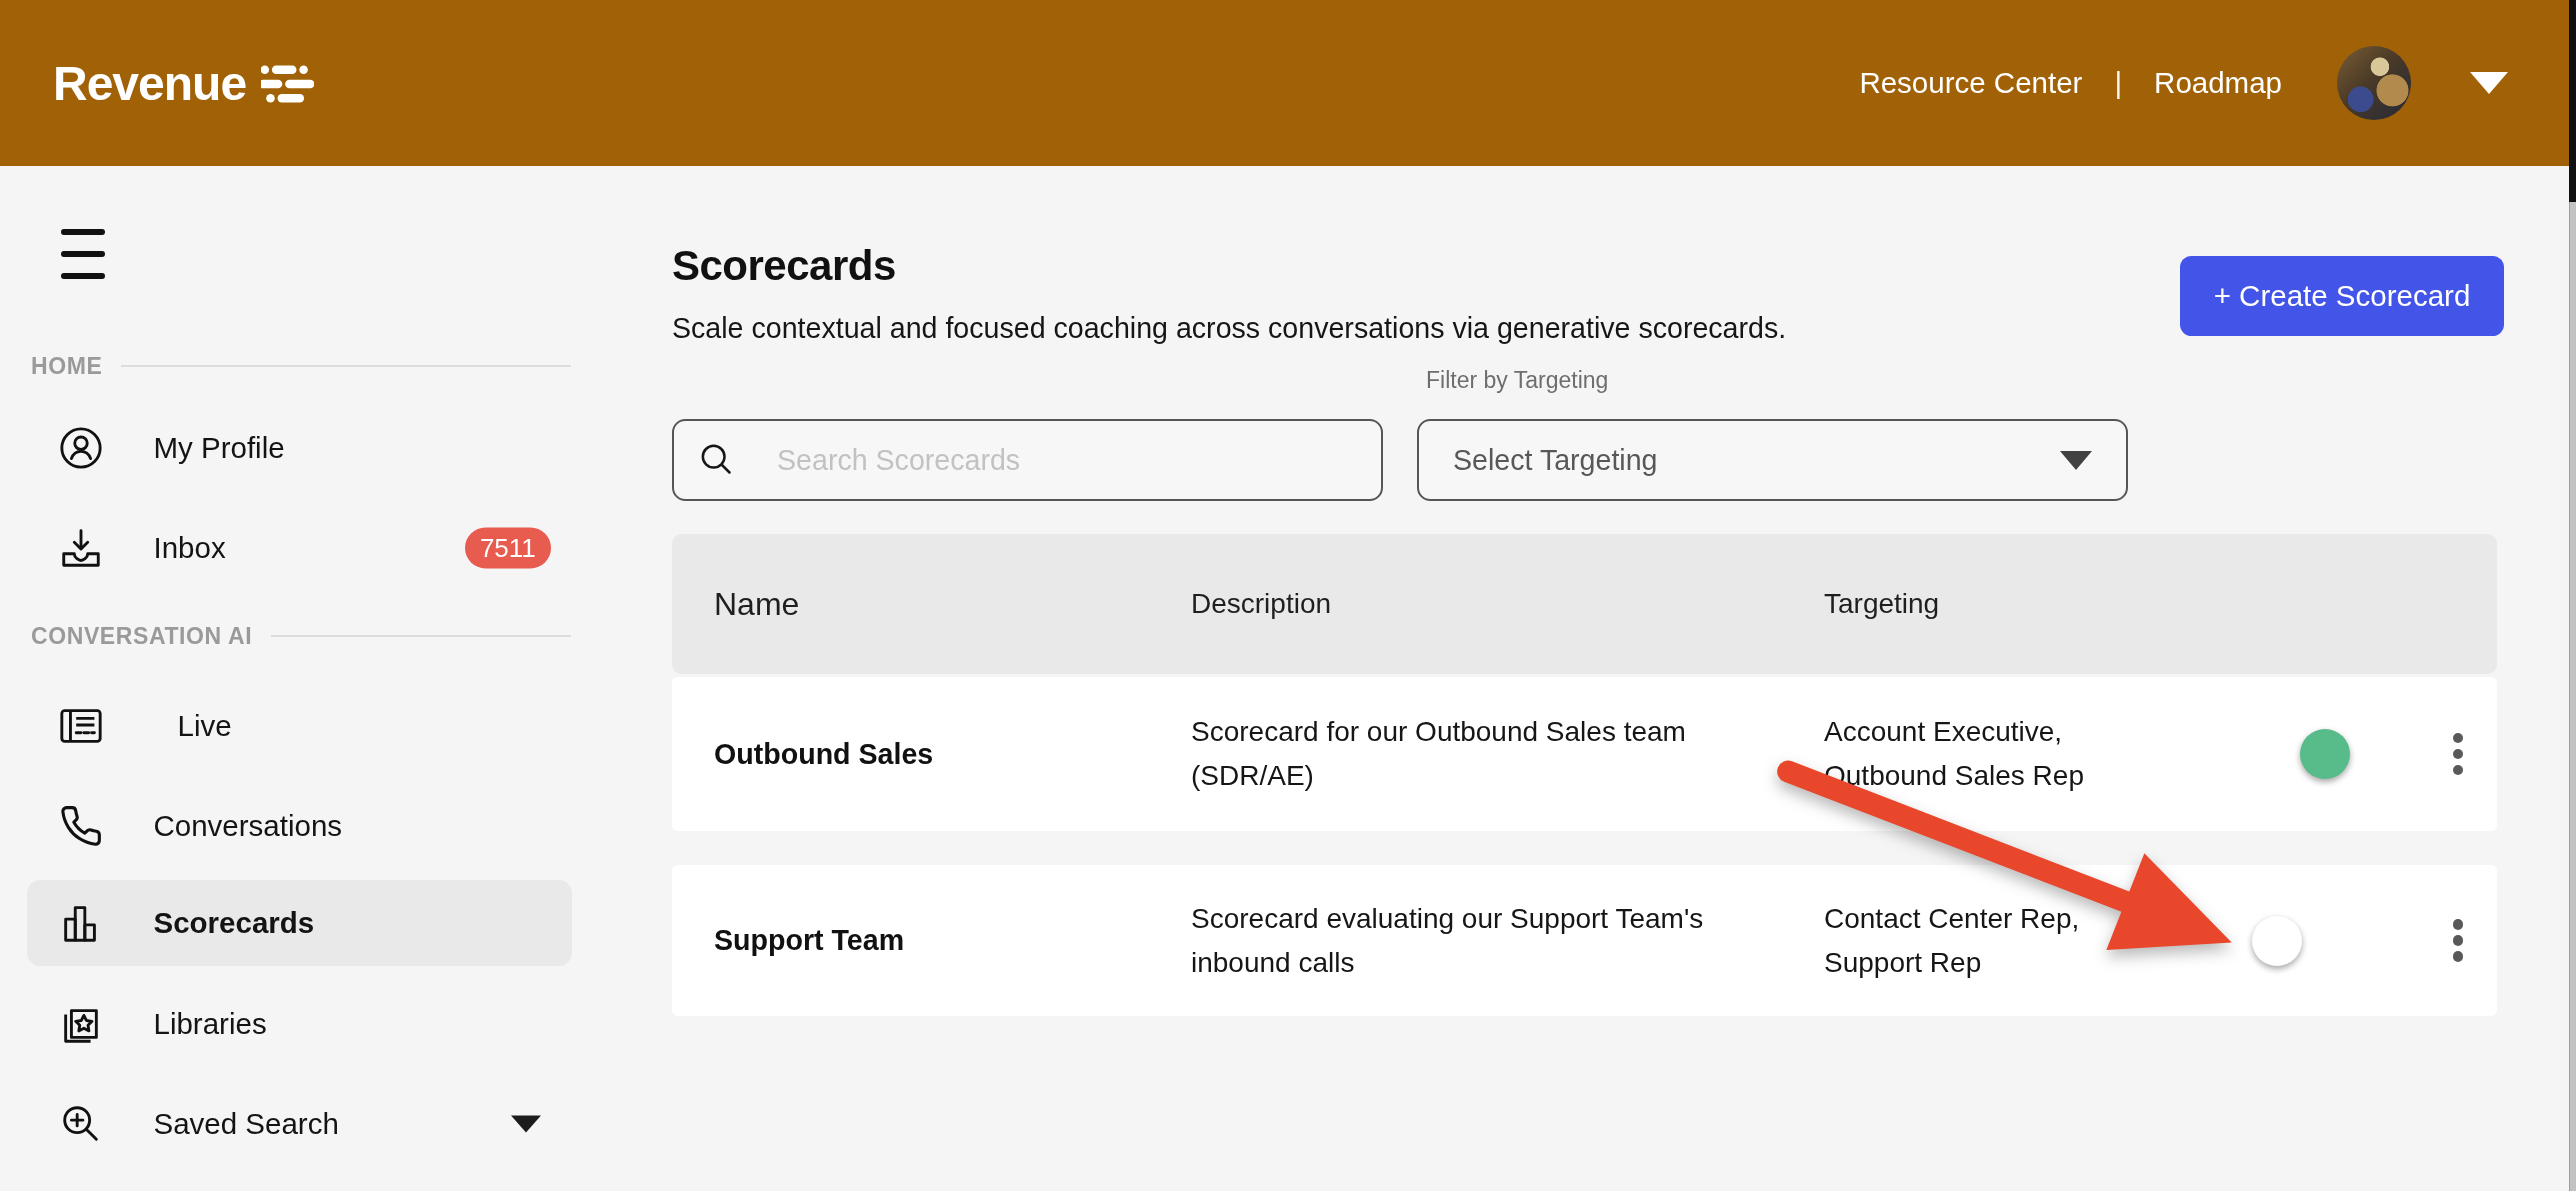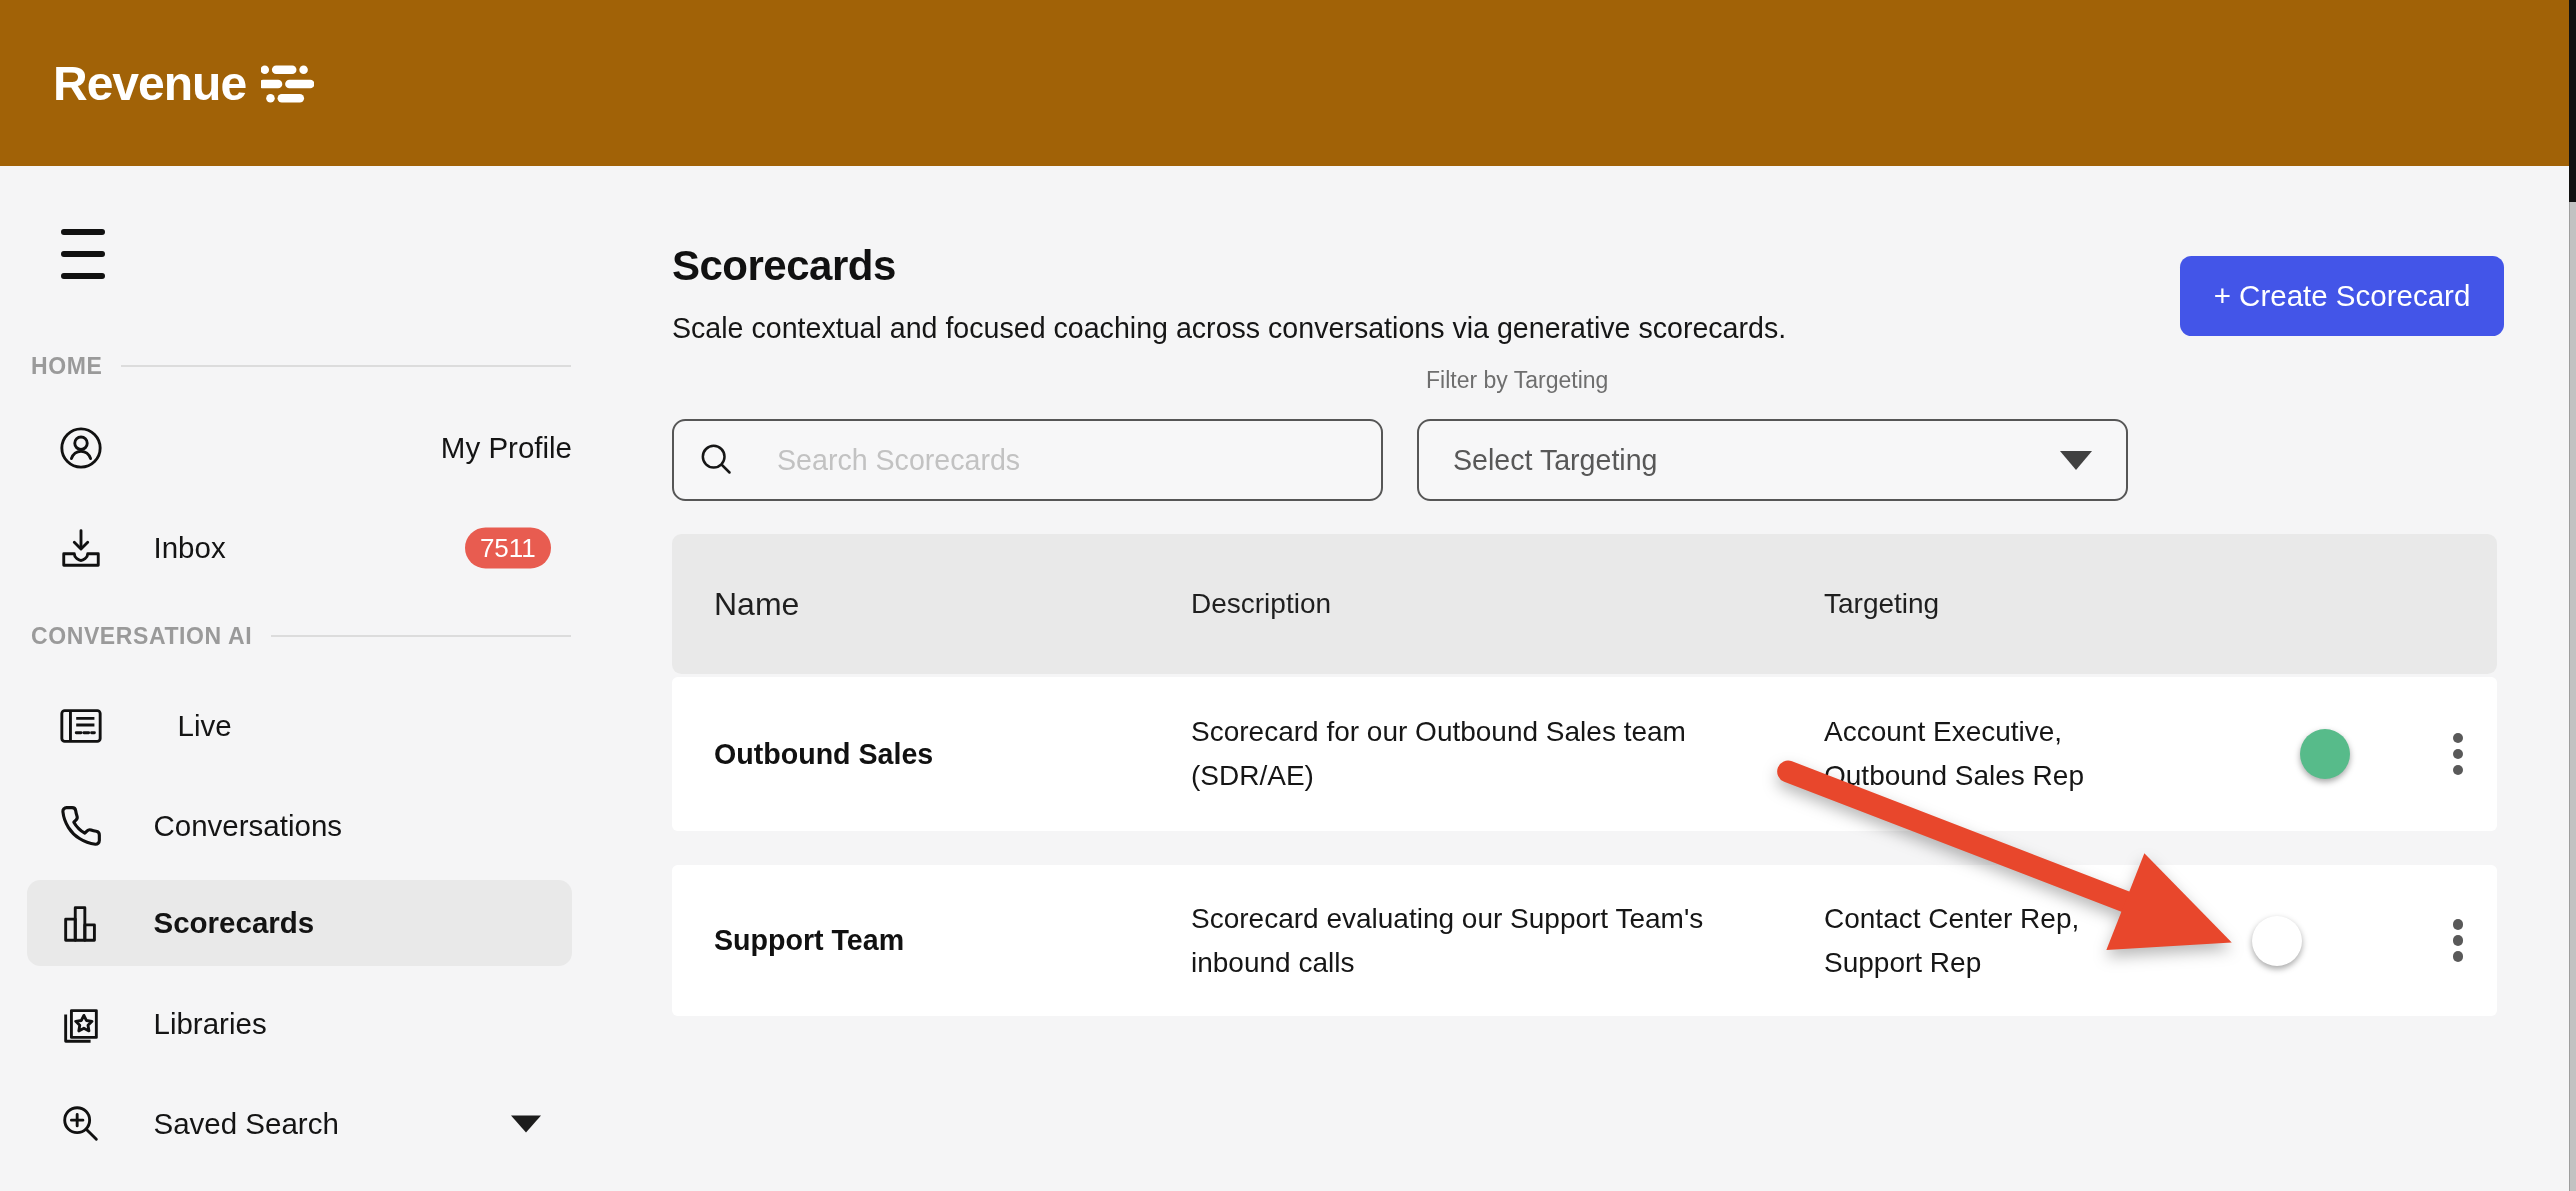--- a/index.html
+++ b/index.html
@@ -105,35 +105,42 @@
           <line x1="4" y1="6" x2="4.01" y2="6"></line>
           <line x1="16" y1="6" x2="33" y2="6"></line>
           <line x1="45" y1="6" x2="45.01" y2="6"></line>
           <line x1="2" y1="21" x2="18" y2="21"></line>
           <line x1="30" y1="21" x2="52" y2="21"></line>
           <line x1="10" y1="36" x2="10.01" y2="36"></line>
           <line x1="22" y1="36" x2="41" y2="36"></line>
         </g>
       </svg>
     </div>
+    <div class="topbar-right">
+      <span class="top-link">Resource Center</span>
+      <span class="top-pipe">|</span>
+      <span class="top-link">Roadmap</span>
+      <div class="avatar"></div>
+      <div class="caret-down-white"></div>
+    </div>
   </header>
 
   <aside class="sidebar">
     <div class="hamburger">
       <span></span>
         <span></span>
         <span></span>
     </div>
 
     <div class="sb-section" style="top:181px;">
       <span class="sb-label">HOME</span>
       <span class="sb-line"></span>
     </div>
 
-    <div class="sb-item" style="top:239px;justify-content:space-between;">
+    <div class="sb-item" style="top:239px;">
       <span class="sb-icon">
         <svg width="46" height="46" viewBox="0 0 48 48" fill="none" stroke="#111" stroke-width="3">
           <circle cx="24" cy="24" r="20"></circle>
           <circle cx="24" cy="19" r="6.5"></circle>
           <path d="M14 35c2-5.5 6.5-7.5 10-7.5s8 2 10 7.5" stroke-linecap="round"></path>
         </svg>
       </span>
       <span class="sb-text">My Profile</span>
     </div>
 

